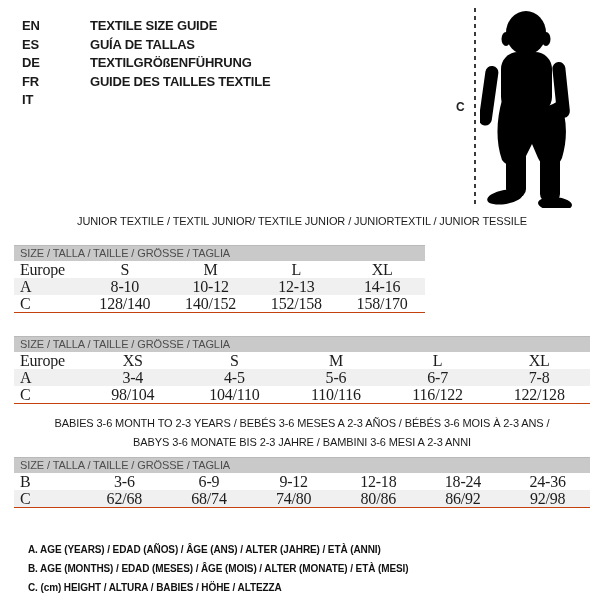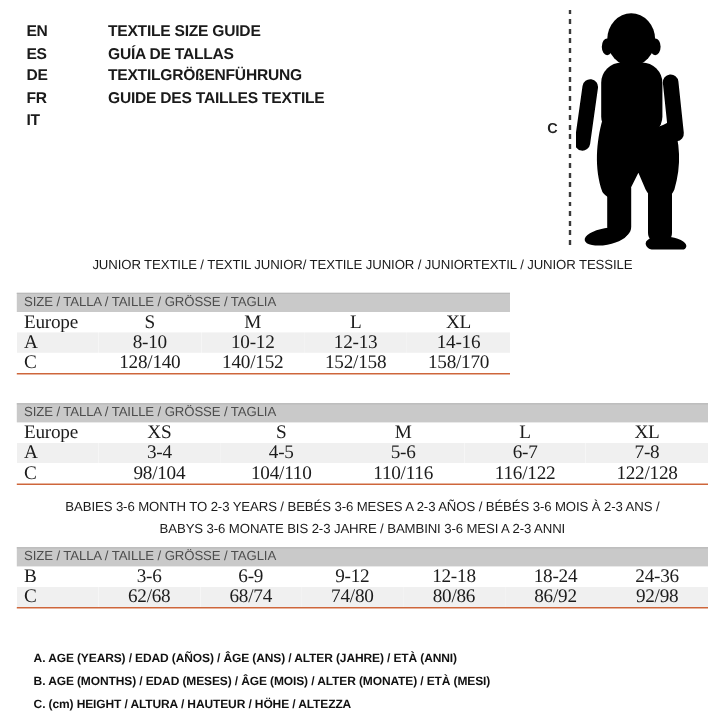--- a/index.html
+++ b/index.html
@@ -179,16 +179,16 @@
               <td>92/98</td>
             </tr>
           </tbody>
         </table>
     </div>
   </div>
 
   <div class="legend">
     <div>A. AGE (YEARS) / EDAD (AÑOS) / ÂGE (ANS) / ALTER (JAHRE) / ETÀ (ANNI)</div>
     <div>B. AGE (MONTHS) / EDAD (MESES) / ÂGE (MOIS) / ALTER (MONATE) / ETÀ (MESI)</div>
-    <div>C. (cm) HEIGHT / ALTURA / HAUTEUR / HÖHE / ALTEZZA</div>
+    <div>C. (cm) HEIGHT / ALTURA / BABIES / HÖHE / ALTEZZA</div>
   </div>
 
 </div>
 
 </body></html>

